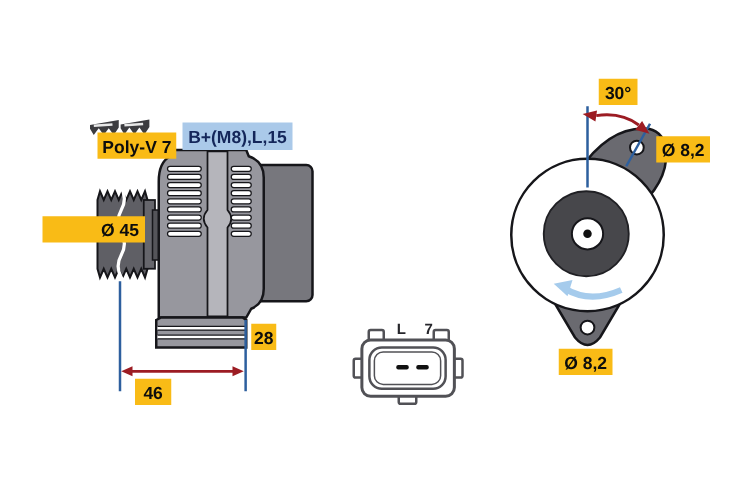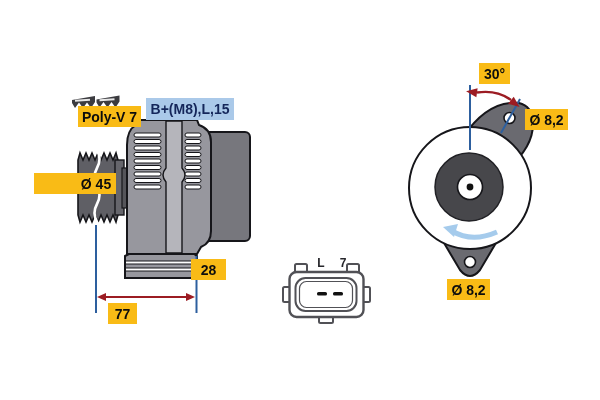--- a/index.html
+++ b/index.html
@@ -139,23 +139,23 @@
       </g>
     </g>
   </svg>
 
   <div class="lbl" style="left:78px;top:72px;width:63px;height:21px;margin-top:34px;">Poly-V 7</div>
 
   <div class="lbl blue" style="left:146px;top:98px;width:88px;height:22px;">B+(M8),L,15</div>
 
   <div class="lbl" style="left:34px;top:173px;width:40px;height:21px;padding-left:42px;">Ø 45</div>
 
-  <div class="lbl" style="left:191px;top:259px;width:35px;height:21px;">28</div>
+  <div class="lbl" style="left:201px;top:259px;width:20px;height:21px;">28</div>
 
-  <div class="lbl" style="left:108px;top:303px;width:29px;height:21px;">77</div>
+  <div class="lbl" style="left:108px;top:303px;width:29px;height:21px;">46</div>
 
   <div class="lbl plain" style="left:314px;top:256px;width:14px;height:13px;font-weight:bold;">L</div>
 
   <div class="lbl plain" style="left:334px;top:256px;width:18px;height:13px;font-weight:bold;">7</div>
 
   <div class="lbl" style="left:479px;top:63px;width:31px;height:21px;">30°</div>
 
   <div class="lbl" style="left:525px;top:109px;width:43px;height:21px;">Ø 8,2</div>
 
   <div class="lbl" style="left:447px;top:279px;width:43px;height:21px;">Ø 8,2</div>

